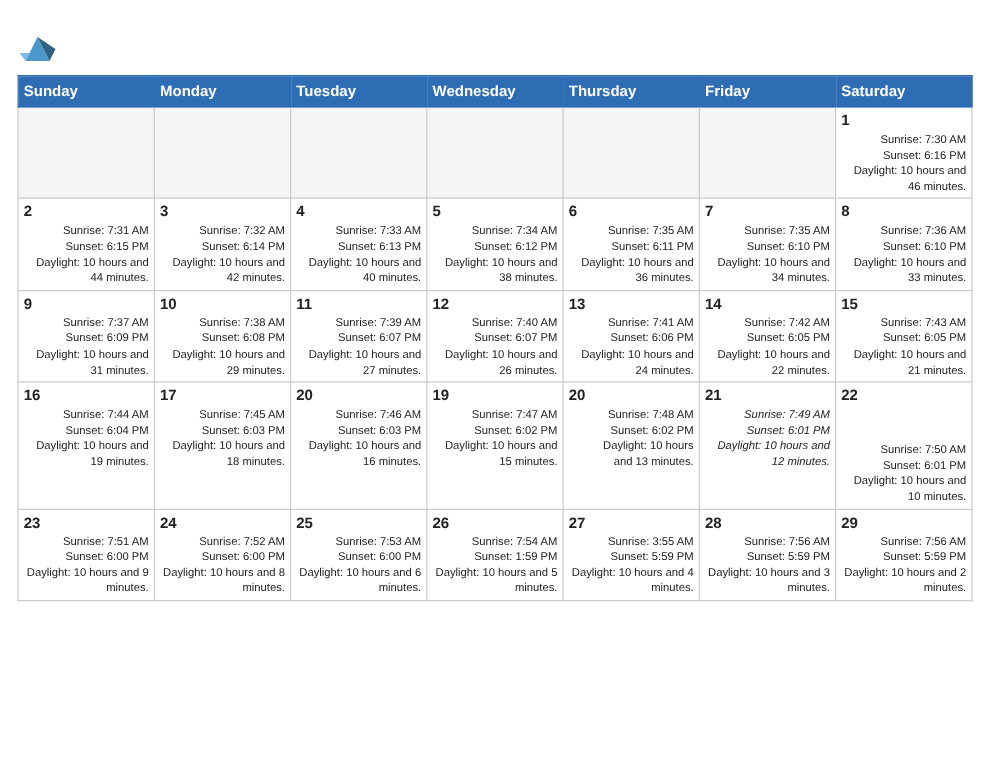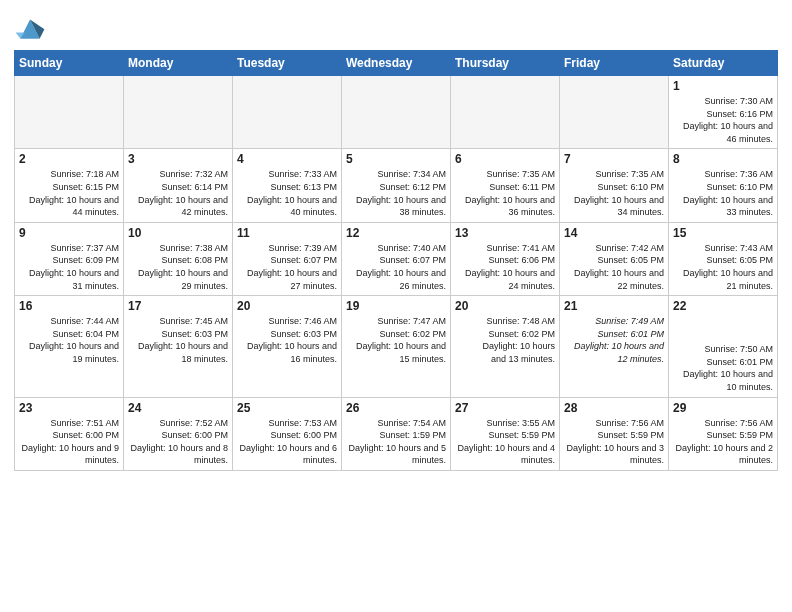--- a/index.html
+++ b/index.html
@@ -7,21 +7,21 @@
       font-family: Arial, sans-serif;
       background: #fff;
       width: 792px;
       height: 612px;
       overflow: hidden;
     }
     .page {
       width: 792px;
       min-height: 612px;
       background: #fff;
-      padding: 16px 14px 10px 14px;
+      padding: 26px 14px 10px 14px;
     }
     .header {
       display: flex;
       justify-content: space-between;
       align-items: flex-start;
       margin-bottom: 6px;
     }
     .logo {
       display: flex;
       align-items: center;
@@ -138,21 +138,21 @@
           <td>
             <span class="day-num">1</span>
             <div class="day-info" style="white-space: pre-line;">Sunrise: 7:30 AM
 Sunset: 6:16 PM
 Daylight: 10 hours and 46 minutes.</div>
           </td>
         </tr>
         <tr>
           <td>
             <span class="day-num">2</span>
-            <div class="day-info" style="white-space: pre-line;">Sunrise: 7:18 AM
+            <div class="day-info" style="white-space: pre-line;">Sunrise: 7:31 AM
 Sunset: 6:15 PM
 Daylight: 10 hours and 44 minutes.</div>
           </td>
           <td>
             <span class="day-num">3</span>
             <div class="day-info" style="white-space: pre-line;">Sunrise: 7:32 AM
 Sunset: 6:14 PM
 Daylight: 10 hours and 42 minutes.</div>
           </td>
           <td>

